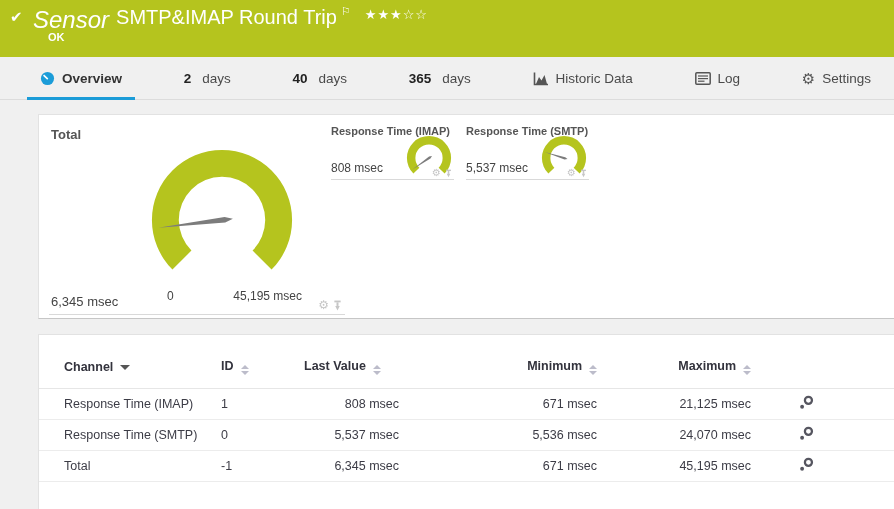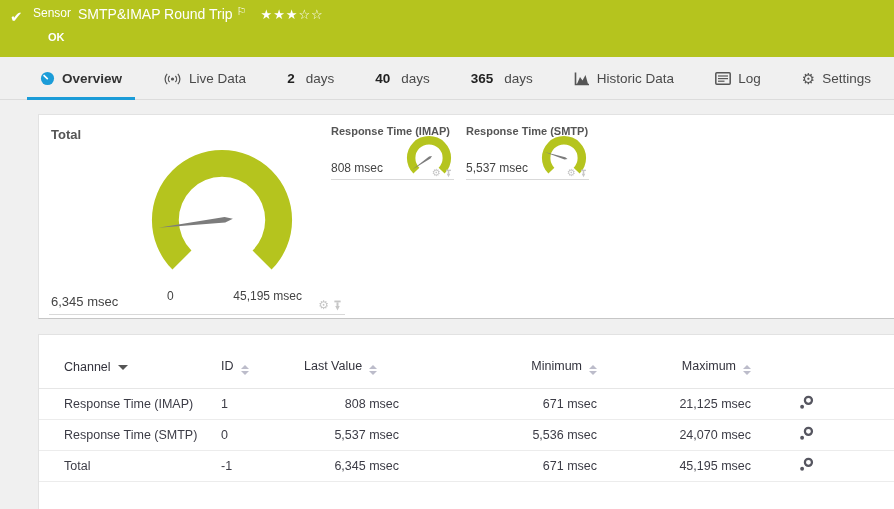--- a/index.html
+++ b/index.html
@@ -11,22 +11,22 @@
     color:#444;
     position:relative;
     overflow:hidden;
   }
   .glyph { font-family:"DejaVu Sans", sans-serif; }
 
   
   .topbar { height:57px; background:#b5c41e; position:relative; color:#fff; }
   .topbar .check { position:absolute; left:10px; top:8px; font-size:15px; font-weight:bold; }
   .title-row { position:absolute; left:33px; top:6px; display:flex; align-items:flex-start; }
-  .sensor-kind { font-size:12px; margin-right:7px;text-align:center; }
-  .sensor-title { font-size:14px; }
+  .sensor-kind { font-style:italic; font-size:24px; margin-right:7px;text-align:center; }
+  .sensor-title { font-size:20px; }
   .flag { font-size:11px; margin:0 0 0 4px; line-height:11px; }
   .stars { font-size:13px; margin:1px 0 0 14px; letter-spacing:1px; }
   .status-ok { position:absolute; left:48px; top:31px; font-size:11px; font-weight:bold; }
 
   
   .tabs {
     position:absolute; top:57px; left:0; width:894px; height:43px;
     display:flex; justify-content:space-between; align-items:flex-end;
     padding:0 10px 0 27px;
     box-shadow: inset 0 -1px 0 #dcdcdc;
@@ -68,21 +68,21 @@
   .g-value-sm { position:absolute; left:0; bottom:4px; font-size:12px; }
   .g-icons { position:absolute; display:flex; gap:4px; align-items:center; color:#c6c6c6; }
   .g-icons-lg { right:3px; bottom:3px; }
   .g-icons-sm { right:2px; bottom:1px; }
   .g-icons .glyph { font-size:12px; line-height:12px; cursor:pointer; }
   .g-icons-sm .glyph { font-size:10px; line-height:10px; }
 
   
   #panel-table { padding-top:22px; }
   table { border-collapse:collapse; table-layout:fixed; width:859px; font-size:12.5px; color:#3c3c46; }
-  th { font-weight:normal; color:#33333d; text-align:left; padding:2px 0 13px 0; border-bottom:1px solid #e6e6e6; }
+  th { font-weight:bold; color:#33333d; text-align:left; padding:2px 0 13px 0; border-bottom:1px solid #e6e6e6; }
   td { padding:6px 0; border-bottom:1px solid #ececec; }
   .c1 { padding-left:25px; }
   .num-r { text-align:right; }
   th.num-r { text-align:right; }
   .c6 { padding-left:48px; }
   .sort { display:inline-flex; flex-direction:column; gap:2px; margin-left:7px; vertical-align:1px; }
   .sort i { display:block; width:0; height:0; border-left:4px solid transparent; border-right:4px solid transparent; }
   .sort .up   { border-bottom:4px solid #bcbcca; }
   .sort .down { border-top:4px solid #bcbcca; }
   .sort-active { display:inline-block; width:0; height:0; margin-left:7px;
@@ -106,30 +106,20 @@
 
 <div class="tabs">
   <div class="tab active">
     <svg width="15" height="15" viewBox="0 0 16 16">
       <circle cx="8" cy="8" r="7" fill="#1b9cd8"></circle>
       <line x1="8.3" y1="8.6" x2="3.8" y2="4.4" stroke="#fff" stroke-width="1.7"></line>
     </svg>
     <span>Overview</span>
   </div>
   <div class="tab">
-    <svg width="19" height="14" viewBox="0 0 20 14">
-      <circle cx="10" cy="7" r="1.7" fill="#555"></circle>
-      <path d="M7,3.8 A4.6,4.6 0 0 0 7,10.2" fill="none" stroke="#555" stroke-width="1.3"></path>
-      <path d="M4.4,1.6 A7.8,7.8 0 0 0 4.4,12.4" fill="none" stroke="#555" stroke-width="1.3"></path>
-      <path d="M13,3.8 A4.6,4.6 0 0 1 13,10.2" fill="none" stroke="#555" stroke-width="1.3"></path>
-      <path d="M15.6,1.6 A7.8,7.8 0 0 1 15.6,12.4" fill="none" stroke="#555" stroke-width="1.3"></path>
-    </svg>
-    <span>Live Data</span>
-  </div>
-  <div class="tab">
     <b>2</b>
       <span class="unit">days</span>
   </div>
   <div class="tab">
     <b>40</b>
       <span class="unit">days</span>
   </div>
   <div class="tab">
     <b>365</b>
       <span class="unit">days</span>

